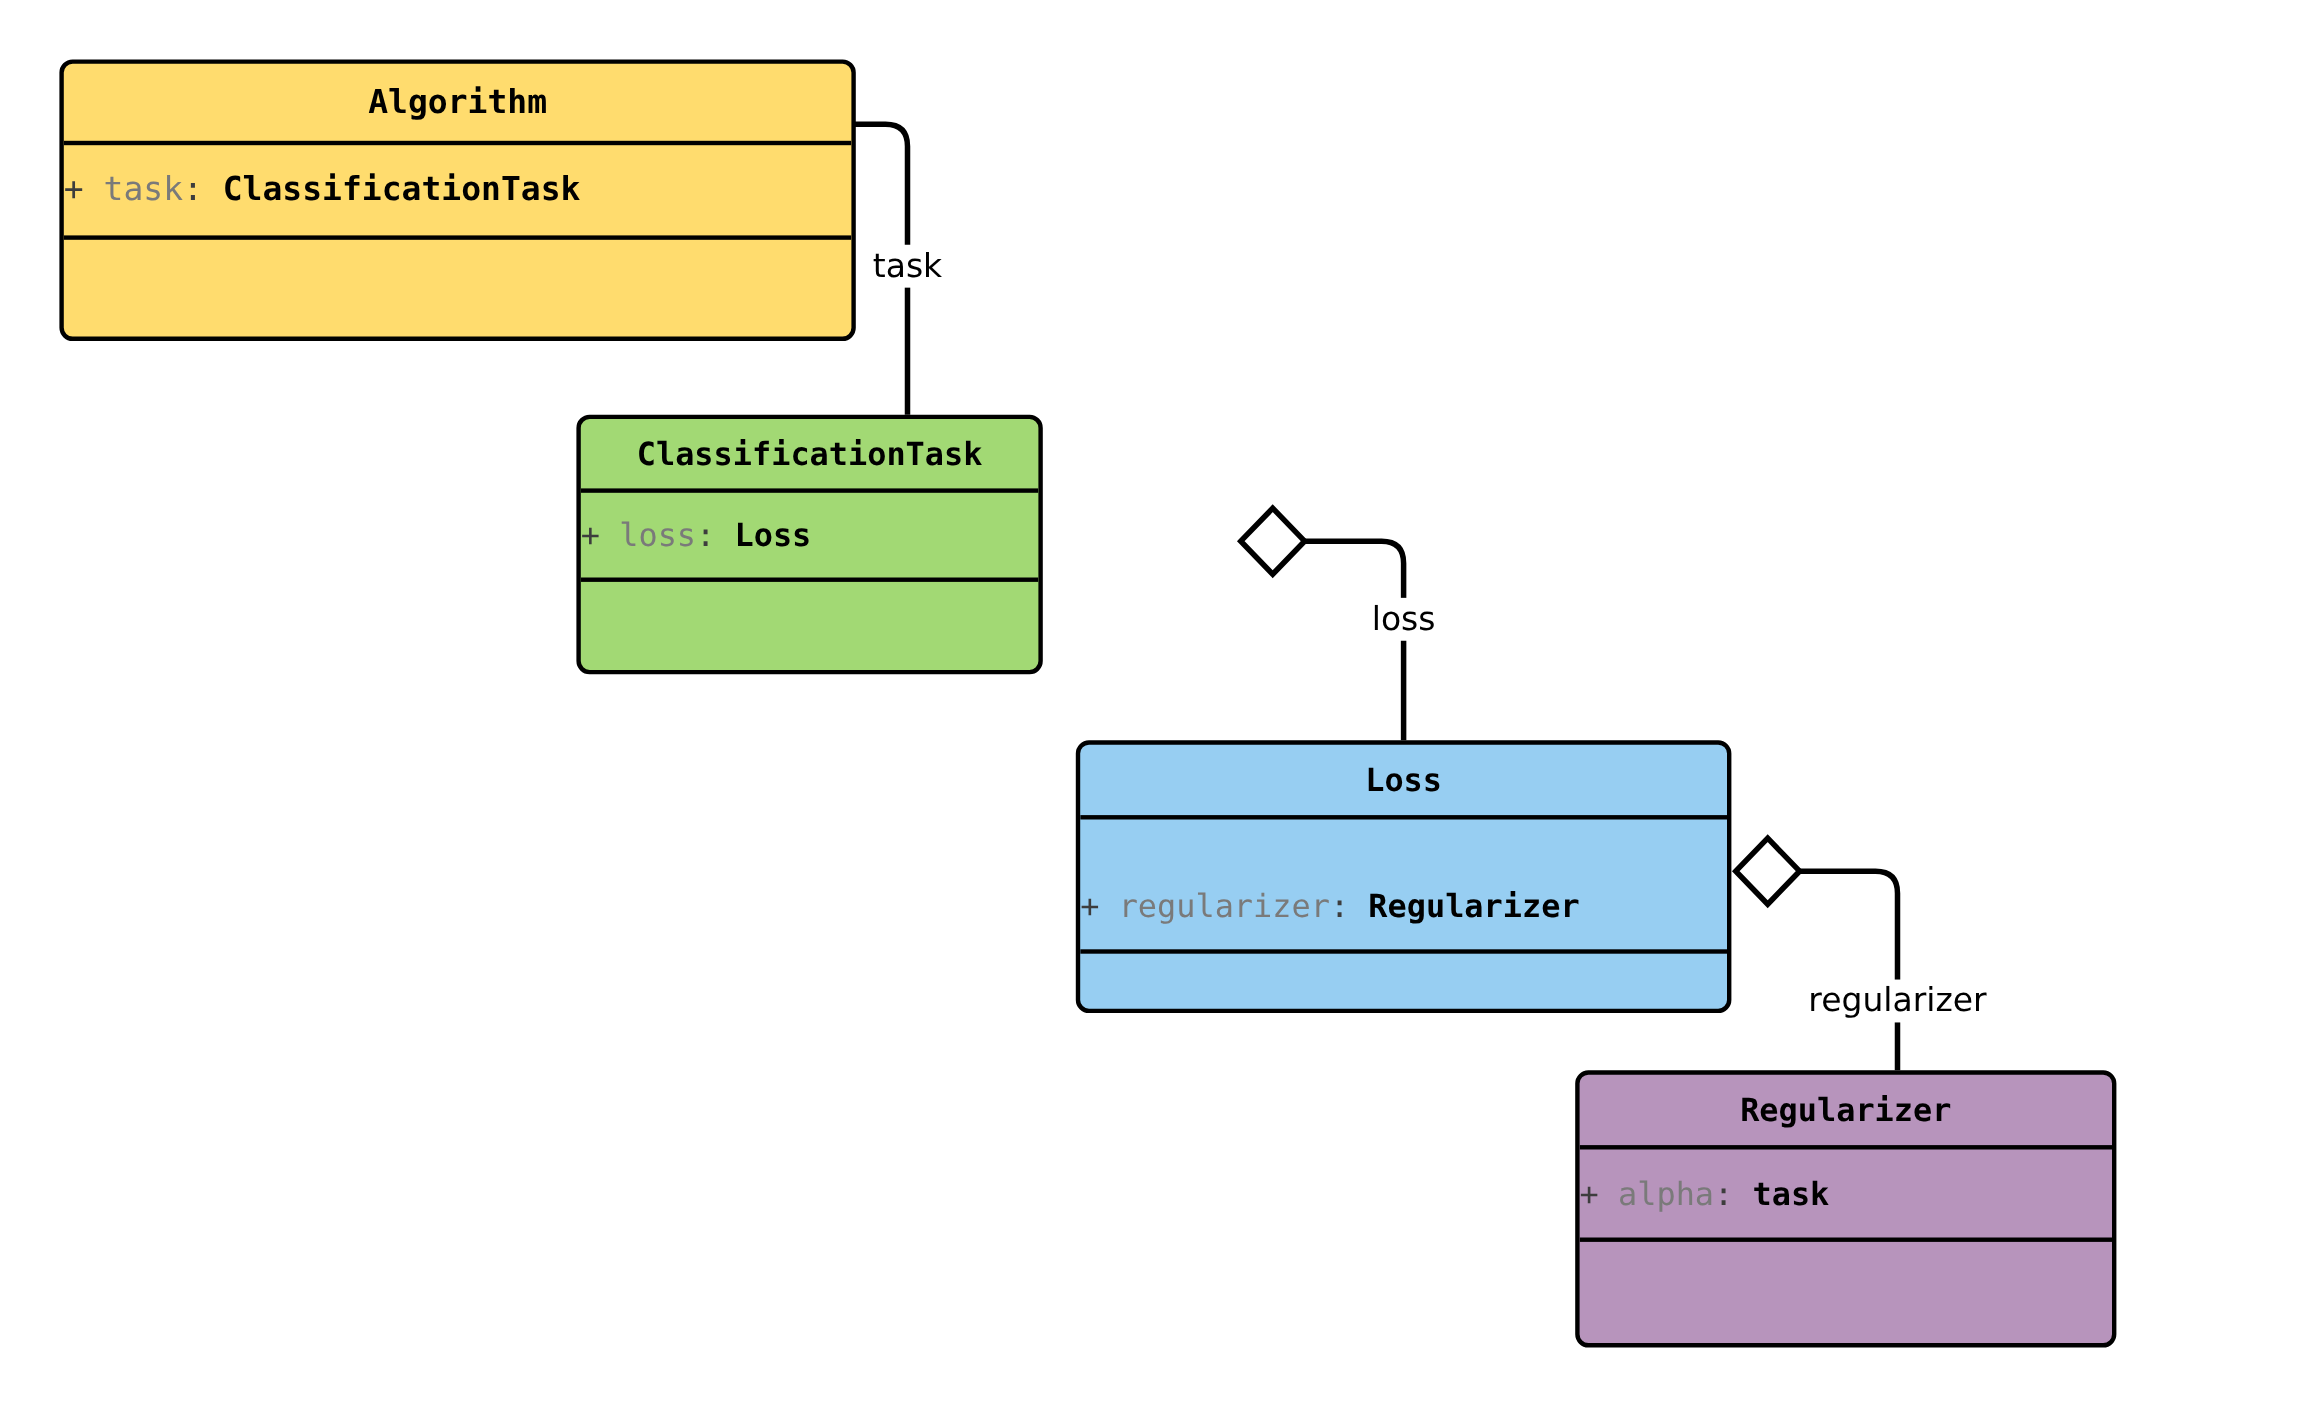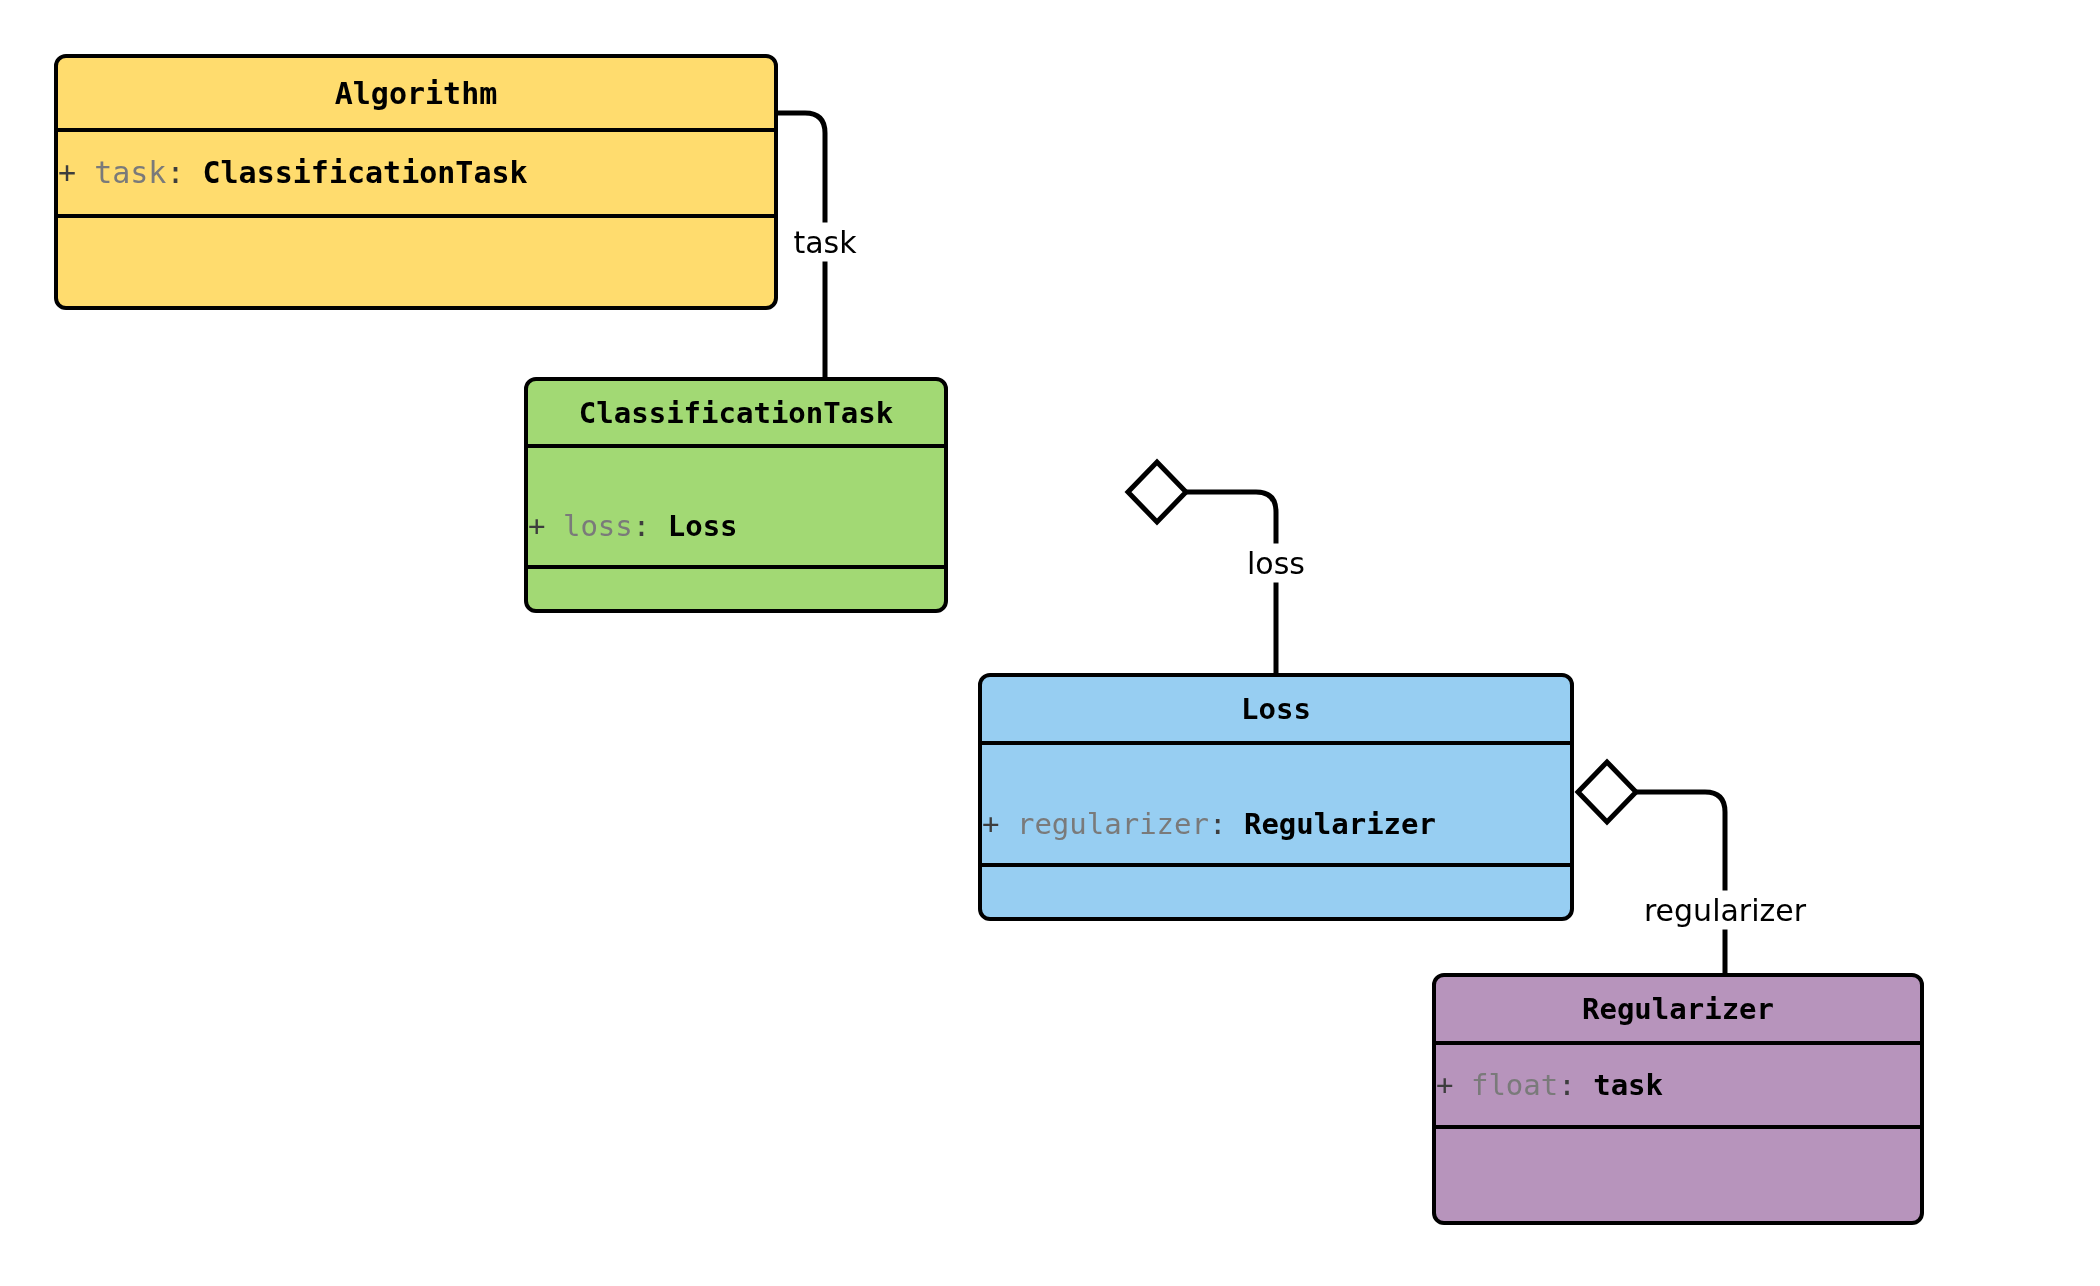--- a/index.html
+++ b/index.html
@@ -109,36 +109,36 @@
   <div id="class-layer">
       <div class="uml-class" style="left: 54px; top: 54px; width: 724px; height: 256px; background: rgb(255, 220, 110);">
         <div class="uml-header" style="height: 74px; font-size: 30px;">Algorithm</div>
         <div class="uml-attrs" style="height: 86px;">
           <div class="attr-row" style="font-size: 30px;"><span class="attr-vis">+</span> <span class="attr-name">task</span><span class="attr-colon">:</span> <span class="attr-type">ClassificationTask</span></div>
         </div>
         <div class="uml-methods"></div>
       </div>
       <div class="uml-class" style="left: 524px; top: 377px; width: 424px; height: 236px; background: rgb(162, 217, 116);">
         <div class="uml-header" style="height: 67px; font-size: 29px;">ClassificationTask</div>
-        <div class="uml-attrs" style="height: 81px; margin-top: 40px;">
+        <div class="uml-attrs" style="height: 81px;">
           <div class="attr-row" style="font-size: 29px;"><span class="attr-vis">+</span> <span class="attr-name">loss</span><span class="attr-colon">:</span> <span class="attr-type">Loss</span></div>
         </div>
         <div class="uml-methods"></div>
       </div>
       <div class="uml-class" style="left: 978px; top: 673px; width: 596px; height: 248px; background: rgb(151, 206, 242);">
         <div class="uml-header" style="height: 68px; font-size: 29px;">Loss</div>
         <div class="uml-attrs" style="height: 82px; margin-top: 40px;">
           <div class="attr-row" style="font-size: 29px;"><span class="attr-vis">+</span> <span class="attr-name">regularizer</span><span class="attr-colon">:</span> <span class="attr-type">Regularizer</span></div>
         </div>
         <div class="uml-methods"></div>
       </div>
       <div class="uml-class" style="left: 1432px; top: 973px; width: 492px; height: 252px; background: rgb(183, 148, 188);">
         <div class="uml-header" style="height: 68px; font-size: 29px;">Regularizer</div>
         <div class="uml-attrs" style="height: 84px;">
-          <div class="attr-row" style="font-size: 29px;"><span class="attr-vis">+</span> <span class="attr-name">float</span><span class="attr-colon">:</span> <span class="attr-type">task</span></div>
+          <div class="attr-row" style="font-size: 29px;"><span class="attr-vis">+</span> <span class="attr-name">alpha</span><span class="attr-colon">:</span> <span class="attr-type">task</span></div>
         </div>
         <div class="uml-methods"></div>
       </div>
     </div>
   <div id="label-layer">
       <div class="edge-label" style="left: 825px; top: 242px; font-size: 30px;">task</div>
       <div class="edge-label" style="left: 1276px; top: 563px; font-size: 30px;">loss</div>
       <div class="edge-label" style="left: 1725px; top: 910px; font-size: 30px;">regularizer</div>
     </div>
 

